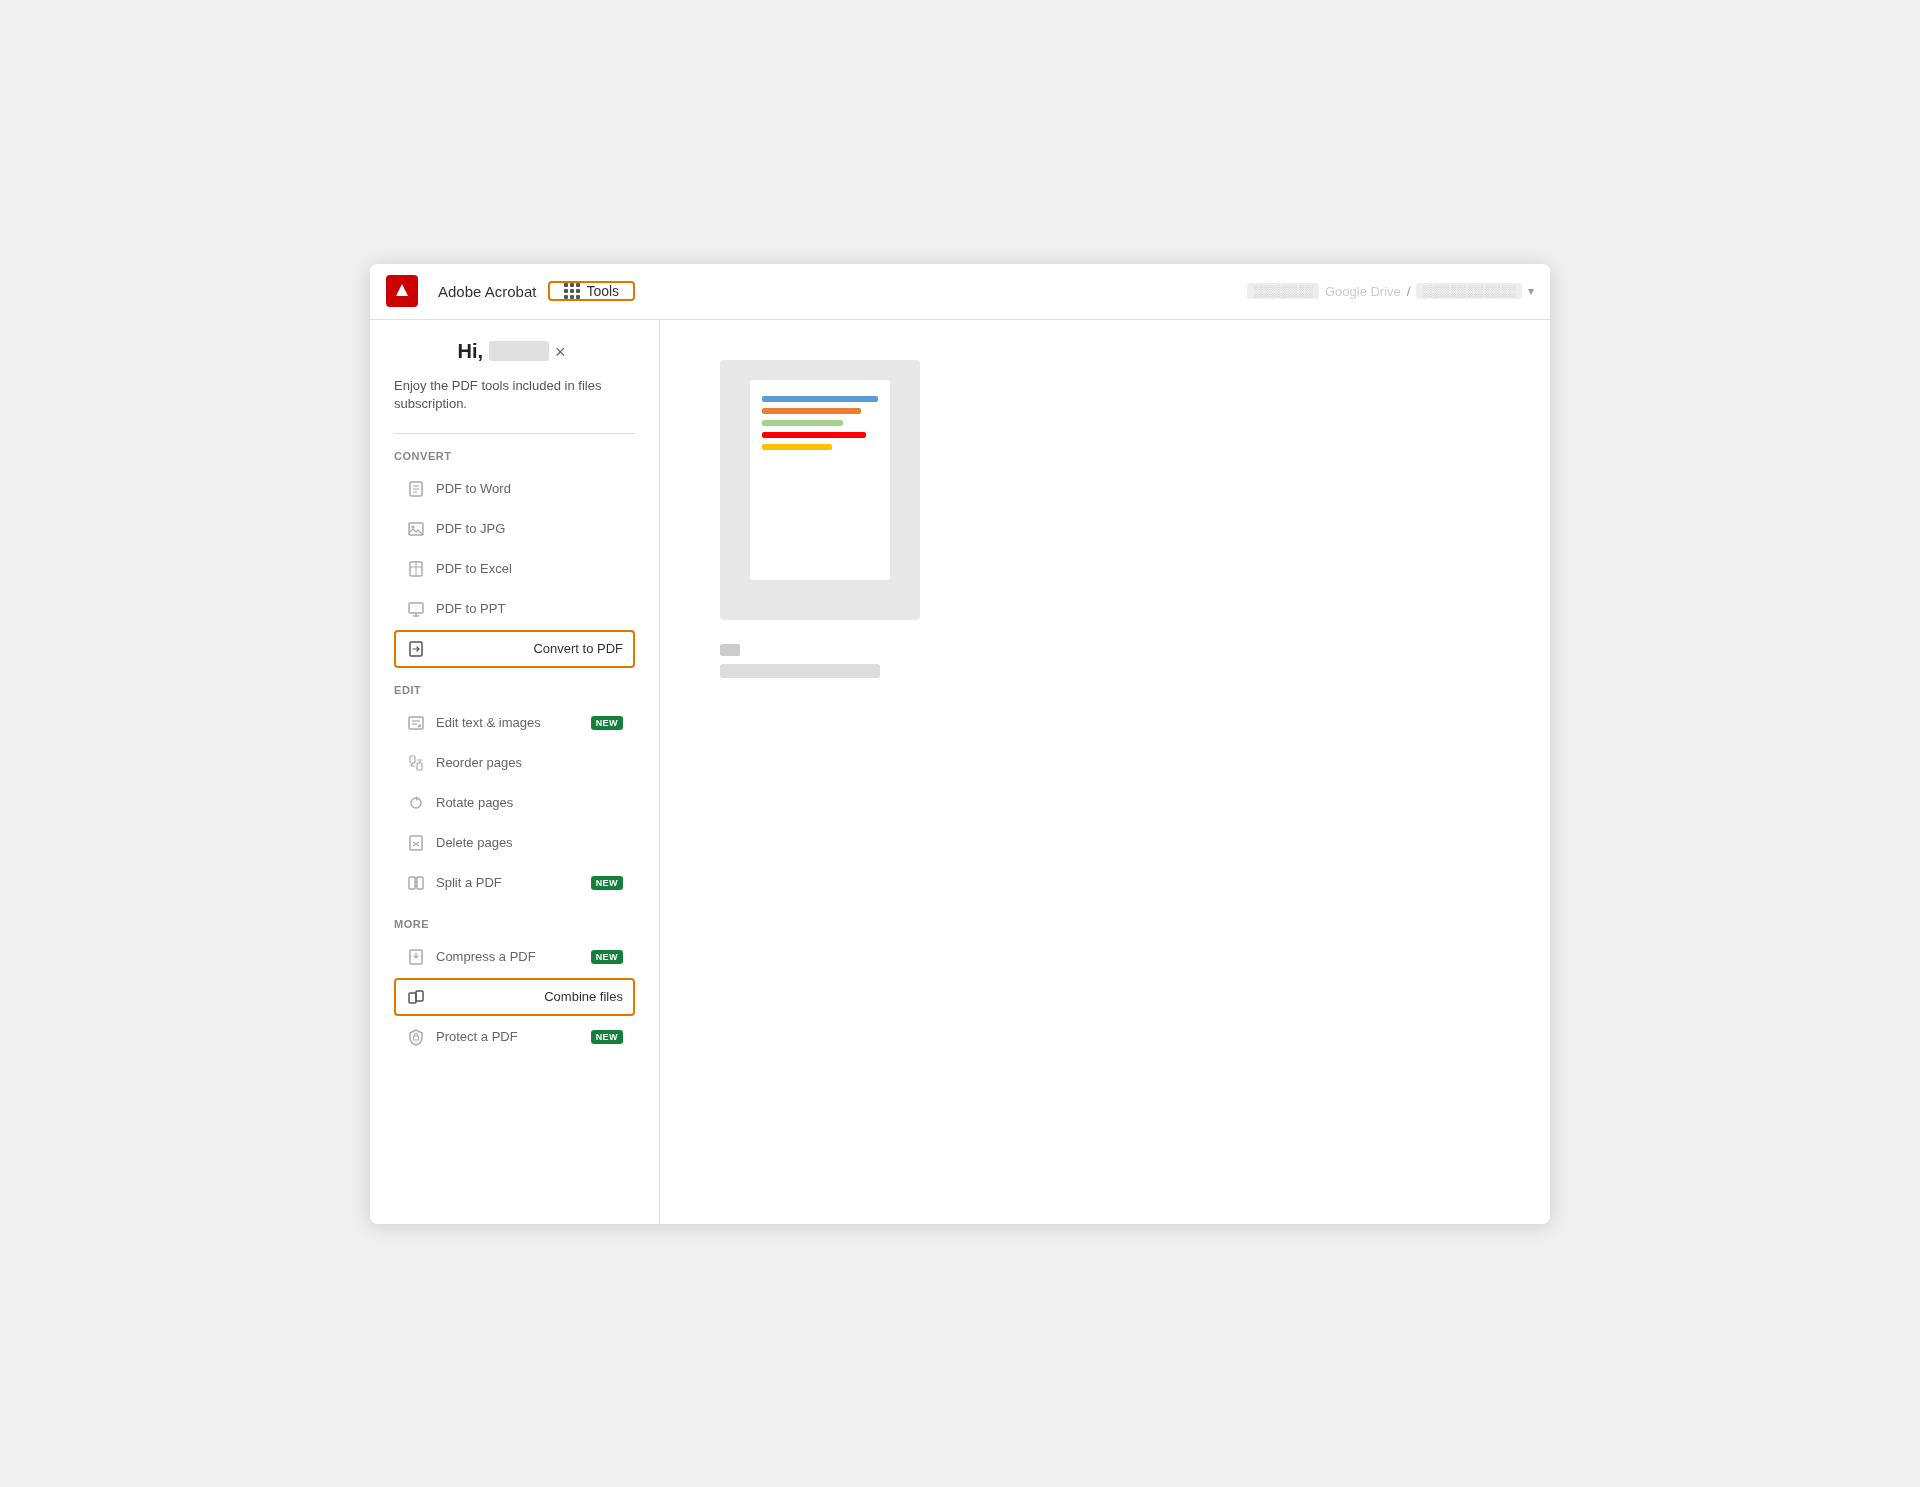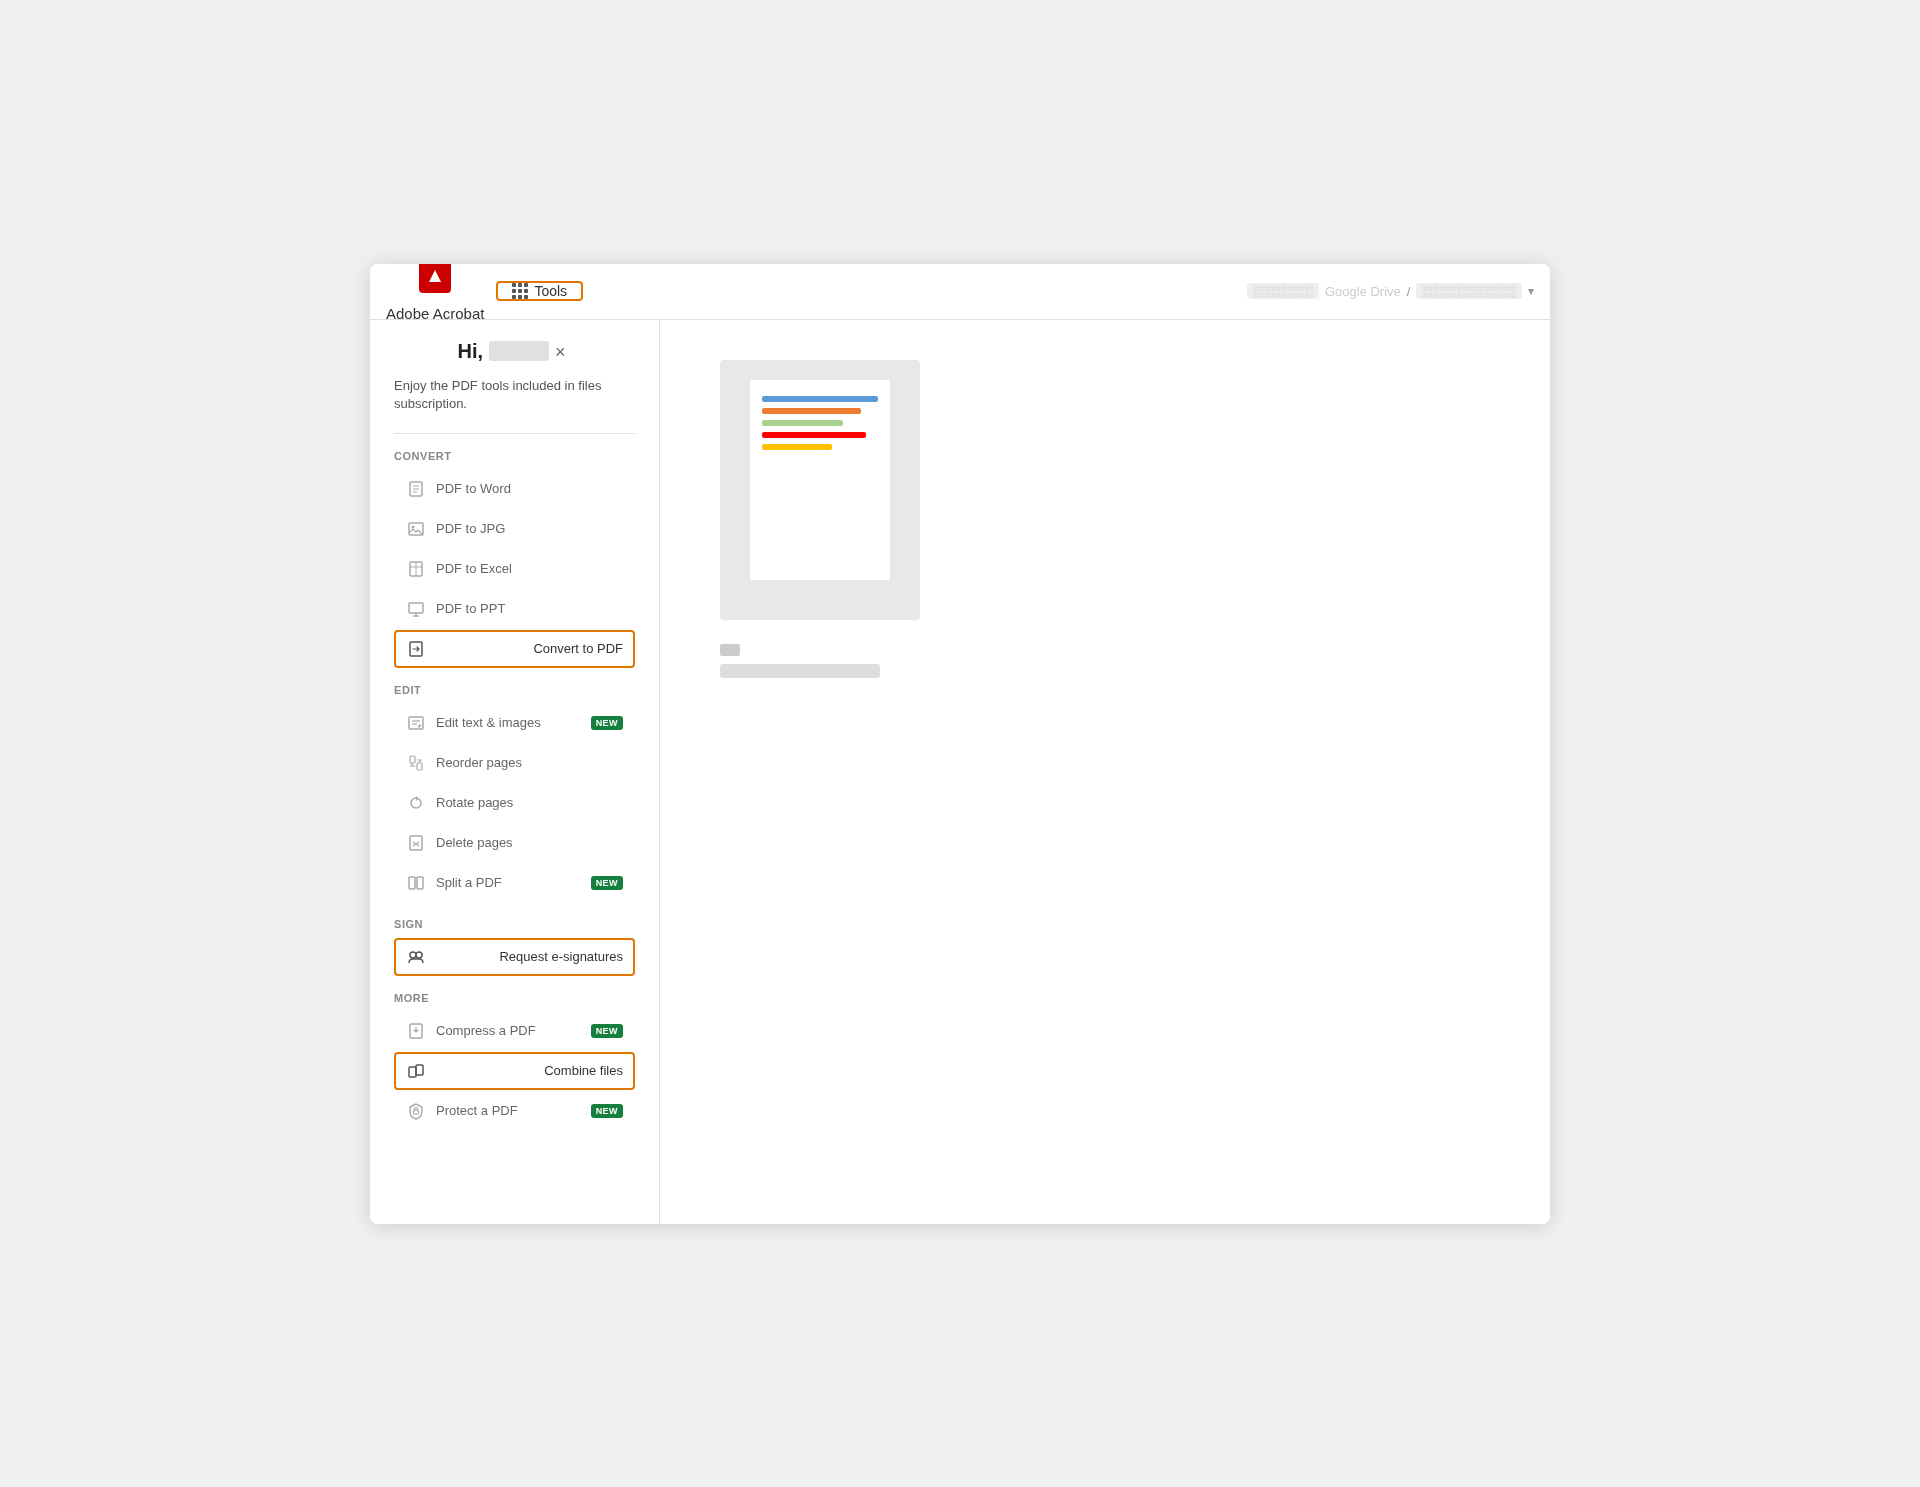--- a/index.html
+++ b/index.html
@@ -28,22 +28,21 @@
       border-bottom: 1px solid #e0e0e0;
       display: flex;
       align-items: center;
       padding: 0 16px;
       gap: 12px;
       flex-shrink: 0;
     }
     .logo-area {
       display: flex;
       align-items: center;
-      gap: 12px;
-      flex-direction: column;
+      gap: 20px;
     }
     .acrobat-logo {
       width: 32px;
       height: 32px;
       background: #cc0000;
       border-radius: 4px;
       display: flex;
       align-items: center;
       justify-content: center;
       color: white;
@@ -419,33 +418,20 @@
             <div class="menu-item">
               <span class="menu-icon">
                 <svg width="18" height="18" viewBox="0 0 18 18" fill="none">
                   <rect x="2" y="3" width="6" height="12" rx="1" stroke="#aaa" stroke-width="1.5" fill="none"></rect>
                   <rect x="10" y="3" width="6" height="12" rx="1" stroke="#aaa" stroke-width="1.5" fill="none"></rect>
                   <line x1="9" y1="3" x2="9" y2="15" stroke="#aaa" stroke-width="1.2" stroke-dasharray="2 2"></line>
                 </svg>
               </span>
               <span class="menu-label">Split a PDF</span>
               <span class="badge-new">NEW</span>
-            </div>
-          </div>
-          <div style="margin-bottom: 16px;">
-            <div class="section-label">SIGN</div>
-            <div class="menu-item highlighted">
-              <span class="menu-icon">
-                <svg width="18" height="18" viewBox="0 0 18 18" fill="none">
-                  <circle cx="6" cy="7" r="3" stroke="#555" stroke-width="1.5" fill="none"></circle>
-                  <circle cx="12" cy="7" r="3" stroke="#555" stroke-width="1.5" fill="none"></circle>
-                  <path d="M2 15c0-2.5 1.8-4 4-4h6c2.2 0 4 1.5 4 4" stroke="#555" stroke-width="1.5" fill="none"></path>
-                </svg>
-              </span>
-              <span class="menu-label">Request e-signatures</span>
             </div>
           </div>
           <div style="margin-bottom: 16px;">
             <div class="section-label">MORE</div>
             <div class="menu-item">
               <span class="menu-icon">
                 <svg width="18" height="18" viewBox="0 0 18 18" fill="none">
                   <rect x="3" y="2" width="12" height="14" rx="1" stroke="#aaa" stroke-width="1.5" fill="none"></rect>
                   <path d="M7 8l2 2 2-2M9 10V5" stroke="#aaa" stroke-width="1.2" stroke-linecap="round"></path>
                 </svg>

